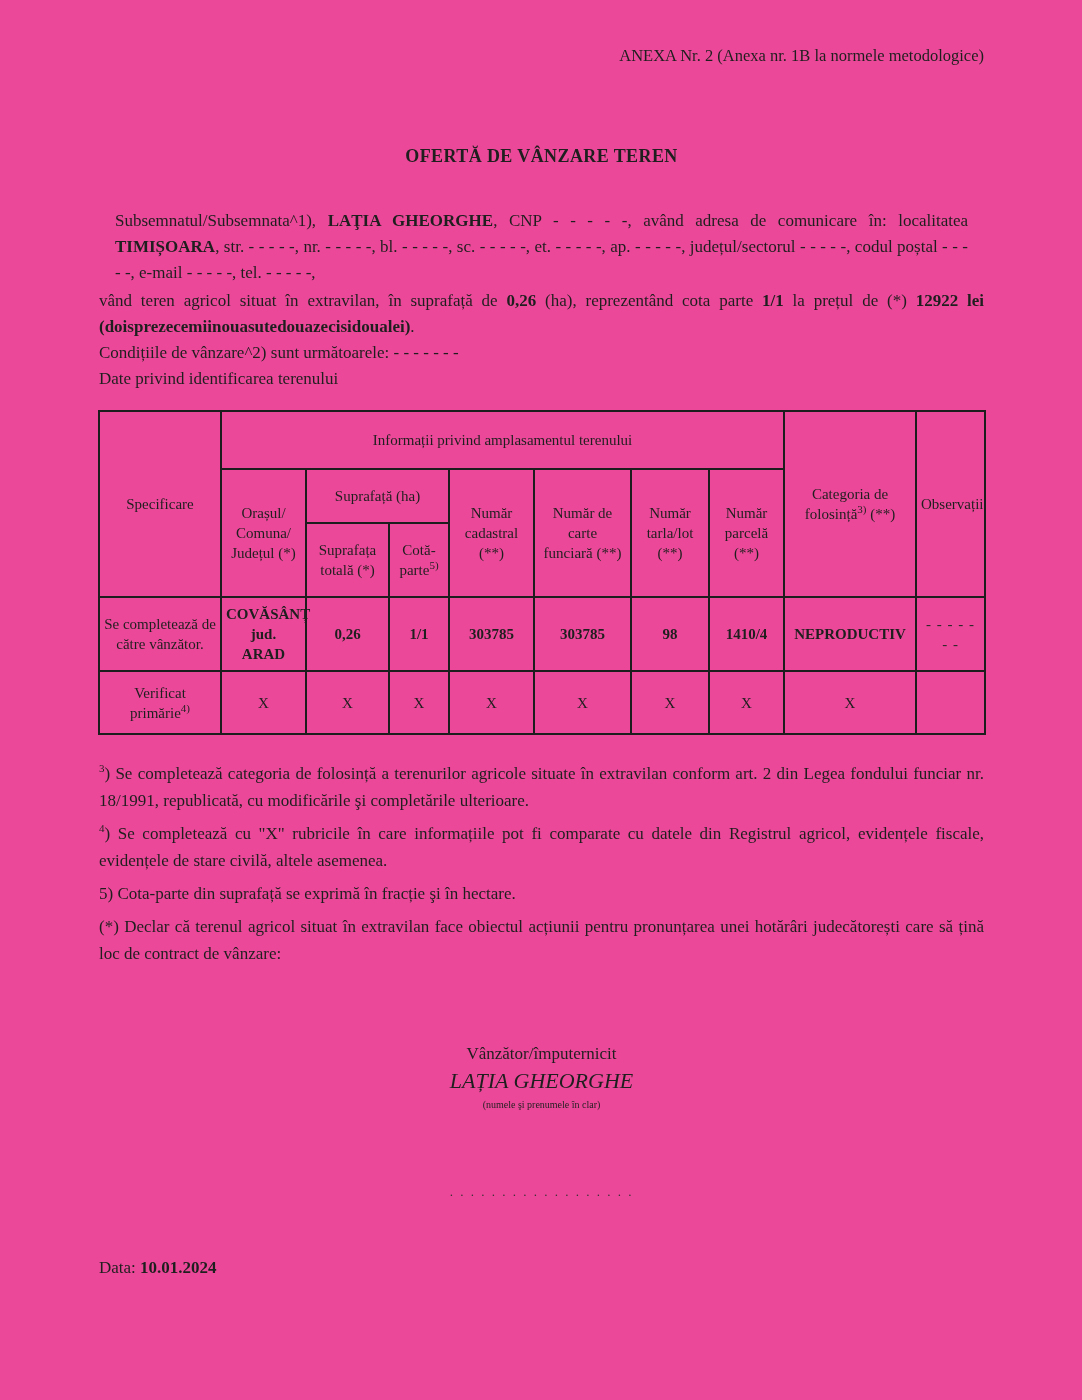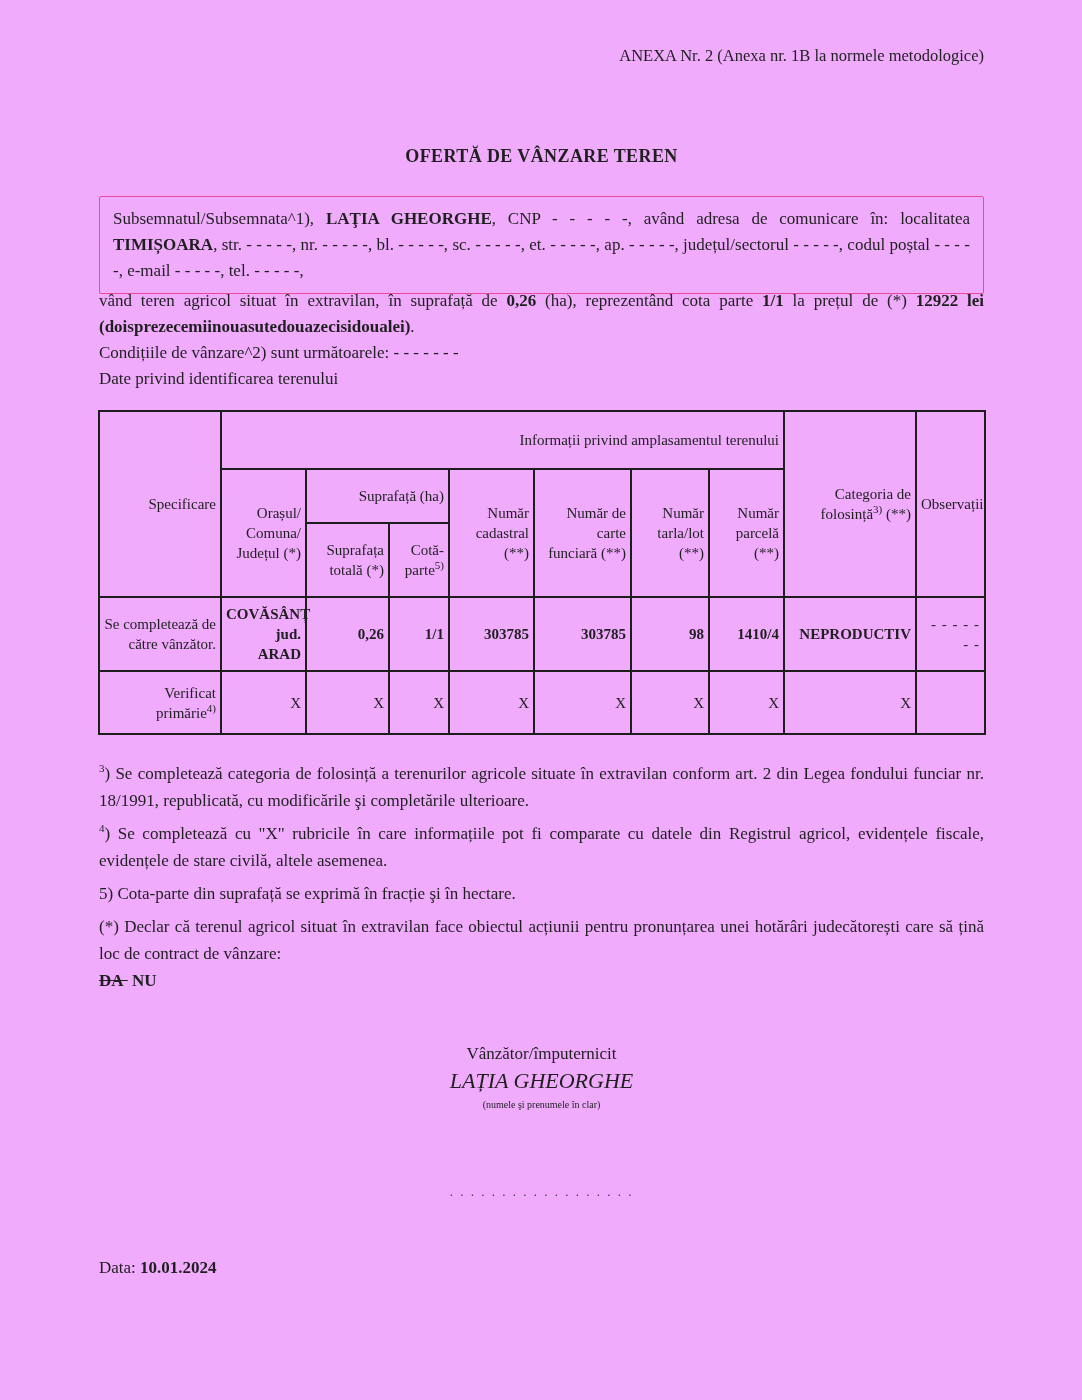--- a/index.html
+++ b/index.html
@@ -1,39 +1,39 @@
 <!DOCTYPE html>
 <html><head>
 <meta charset="utf-8">
 <style>
   html,body { margin:0; padding:0; background:#ffffff; }
   .page {
-    position:relative; width:1082px; height:1400px; background:#f0abfc;
+    position:relative; width:1082px; height:1400px; background:#ec4899;
     font-family:"Liberation Serif", serif; color:#1f1f1f; overflow:hidden;
   }
   .abs { position:absolute; }
   .right  { text-align:right; }
   .center { text-align:center; }
   .just   { text-align:justify; }
   .b      { font-weight:bold; }
   .strike { text-decoration:line-through; }
   sup { font-size:11px; line-height:0; }
 
   .meta-line { font-size:16.5px; }
   .doc-title { font-size:18px; font-weight:bold; letter-spacing:.4px; }
 
   .intro-box {
-    box-sizing:border-box; width:885px; border:1px solid #ec4899; border-radius:2px;
+    box-sizing:border-box; width:885px; border:3px solid #ec4899; border-radius:2px;
     padding:9px 13px; font-size:17px; line-height:26px;
   }
   .bodytext { font-size:17px; line-height:26px; }
 
   table.land { border-collapse:collapse; table-layout:fixed; width:886px; }
   table.land td {
-    border:2px solid #1d1d1d; text-align:right; vertical-align:middle;
+    border:2px solid #1d1d1d; text-align:center; vertical-align:middle;
     font-size:15px; line-height:20px; padding:2px 4px; white-space:pre-line;
   }
   tr.h1 { height:58px; }
   tr.h2 { height:54px; }
   tr.h3 { height:74px; }
   tr.r1 { height:74px; }
   tr.r2 { height:63px; }
   td.left-pad { text-align:left; padding-left:9px; }
   td.xcell { font-size:20px; }
   td.dashes { font-size:12px; letter-spacing:1px; color:#2a2a2a; }
@@ -137,21 +137,20 @@
       <td></td>
     </tr>
   </tbody>
     </table>
 
   <div class="abs" style="left:99px; top:760px; width:885px;">
     <div class="fn just"><sup>3</sup><span>) Se completează categoria de folosință a terenurilor agricole situate în extravilan conform art. 2 din Legea fondului funciar nr. 18/1991, republicată, cu modificările şi completările ulterioare.</span></div>
     <div class="fn just"><sup>4</sup><span>) Se completează cu "X" rubricile în care informațiile pot fi comparate cu datele din Registrul agricol, evidențele fiscale, evidențele de stare civilă, altele asemenea.</span></div>
     <div class="fn">5) Cota-parte din suprafață se exprimă în fracție şi în hectare.</div>
     <div class="fn just" style="margin-bottom:0;">(*) Declar că terenul agricol situat în extravilan face obiectul acțiunii pentru pronunțarea unei hotărâri judecătorești care să țină loc de contract de vânzare:</div>
-    <div class="fn"><span class="b strike">DA&nbsp;</span><span> </span><span class="b">NU</span></div>
   </div>
 
   <div class="abs center" style="left:99px; top:1040px; width:885px;">
     <div class="sig-role">Vânzător/împuternicit</div>
     <div class="sig-name">LAȚIA GHEORGHE</div>
     <div class="sig-note">(numele şi prenumele în clar)</div>
     <div class="sig-dots">. . . . . . . . . . . . . . . . . .</div>
   </div>
 
   <div class="abs date-line" style="left:99px; top:1258px; width:500px;"><span>Data: </span><span class="b">10.01.2024</span></div>

